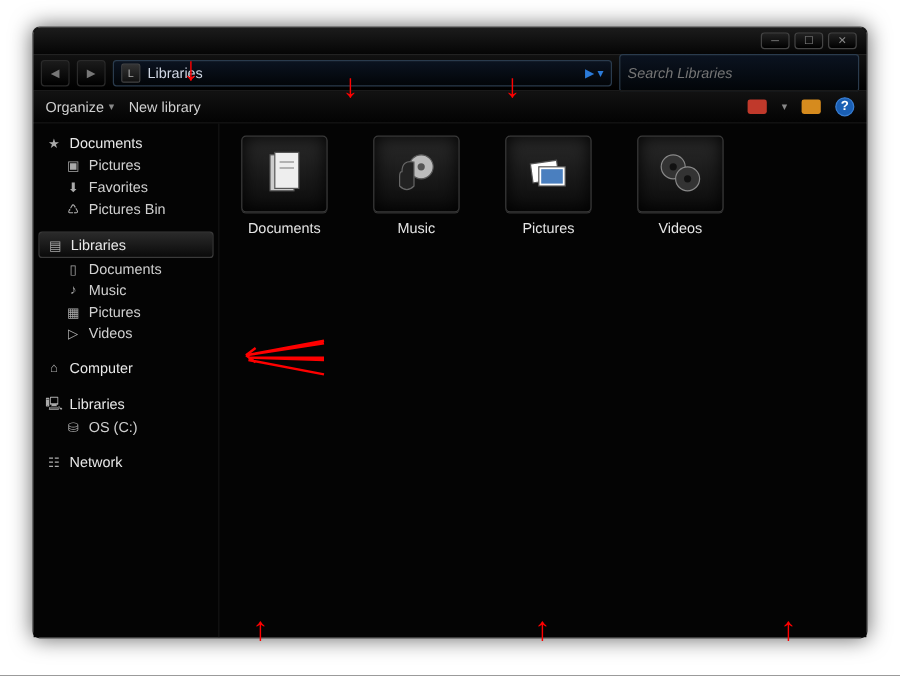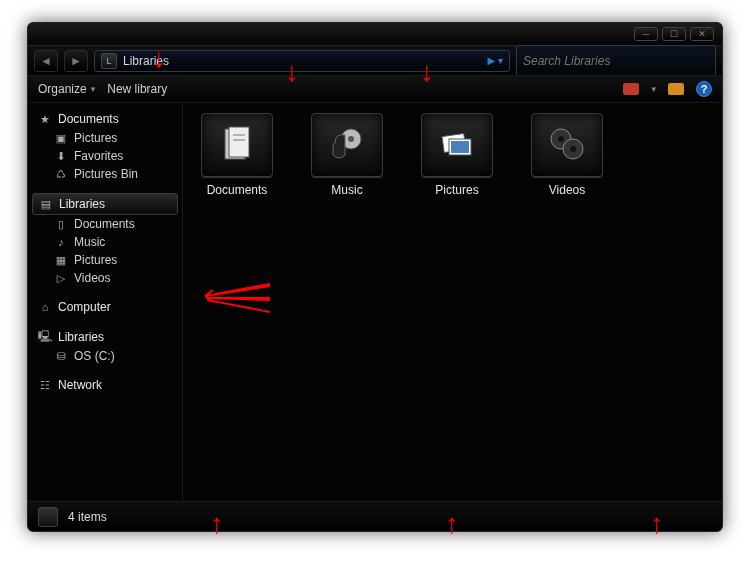--- a/index.html
+++ b/index.html
@@ -192,24 +192,20 @@
               <circle cx="26" cy="24" r="10" fill="#333" stroke="#888"></circle>
               <circle cx="14" cy="14" r="3" fill="#111"></circle>
               <circle cx="26" cy="24" r="3" fill="#111"></circle>
             </svg>
         </div>
         <div class="liblabel">Videos</div>
       </div>
     </div>
   </div>
 
-  <div class="status">
-    <div class="sico"></div>
-    <div>4 items</div>
-  </div>
 </div>
 
 <div class="annot arrowV" style="left:152px; top:44px;">↓</div>
 <div class="annot arrowV" style="left:285px; top:58px;">↓</div>
 <div class="annot arrowV" style="left:420px; top:58px;">↓</div>
 <svg class="scribble" style="left:195px; top:278px;" width="80" height="40">
   <path d="M75 8 L10 18 L75 6 M75 22 L12 20 L75 20 M75 34 L12 22" stroke="#f00" stroke-width="2" fill="none"></path>
   <path d="M10 18 L18 12 M10 18 L18 24" stroke="#f00" stroke-width="2" fill="none"></path>
 </svg>
 <div class="annot arrowU" style="left:210px; top:510px;">↑</div>

